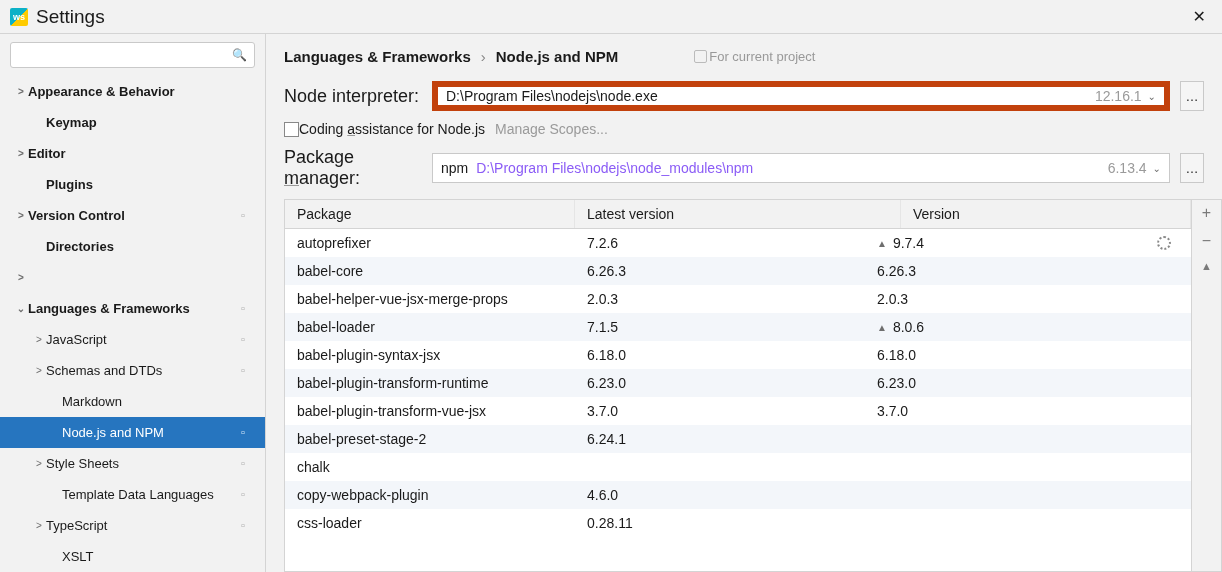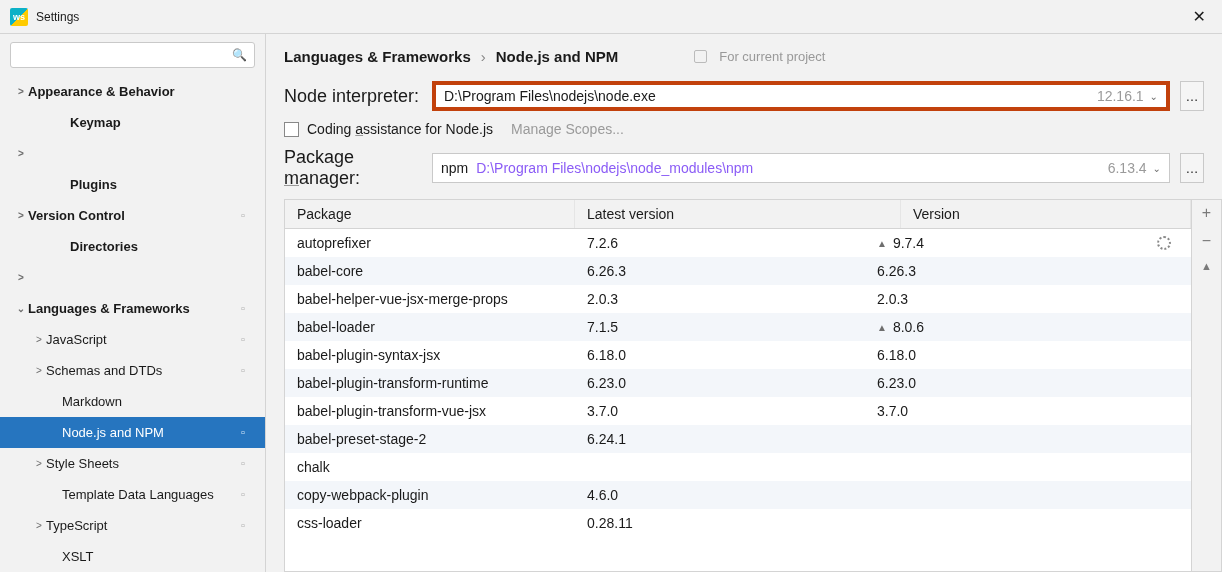--- a/index.html
+++ b/index.html
@@ -1,53 +1,53 @@
 <!DOCTYPE html>
 <html><head>
 <meta charset="utf-8">
 <style>
 * { box-sizing: border-box; margin: 0; padding: 0; }
 body { font-family: "Segoe UI", Arial, sans-serif; font-size: 13px; color: #1a1a1a; background: #f2f2f2; width: 1222px; height: 572px; overflow: hidden; }
 .titlebar { display: flex; align-items: center; height: 34px; padding: 0 10px; background: #f2f2f2; border-bottom: 1px solid #d4d4d4; }
 .app-icon { width: 18px; height: 18px; margin-right: 8px; background: linear-gradient(135deg,#0cb1c7 0%,#0cb1c7 50%,#fecb00 50%,#fecb00 100%); border-radius:2px; display:flex; align-items:center; justify-content:center; color:#fff; font-size:9px; font-weight:bold; }
-.title { font-size: 12px; }
+.title { font-size: 19px; }
 .close-x { margin-left: auto; font-size: 16px; cursor: pointer; padding: 0 6px; }
 .body { display: flex; height: calc(572px - 34px); }
 .sidebar { width: 266px; background: #f2f2f2; border-right: 1px solid #d4d4d4; display:flex; flex-direction:column; }
 .search-wrap { padding: 8px 10px; }
 .search { width: 100%; height: 26px; border: 1px solid #c9c9c9; border-radius: 3px; padding: 0 22px 0 6px; font-size:13px; background:#fff; position:relative; }
 .search-row { position:relative; }
 .search-icon { position:absolute; right:18px; top:14px; font-size:12px; color:#888; }
 .tree { flex:1; overflow:auto; }
 .tree-item { display:flex; align-items:center; height:31px; padding-right:10px; cursor:pointer; }
 .tree-item .arrow { width:14px; text-align:center; color:#6e6e6e; font-size:10px; }
 .tree-item .arrow.blank { color:transparent; }
 .tree-item .label { flex:1; }
 .tree-item .badge { width:14px; height:14px; color:#b0b0b0; font-size:11px; }
 .d0 { padding-left:14px; font-weight:bold; }
 .d1 { padding-left:32px; }
-.d1b { padding-left:32px; font-weight:bold;margin-left:24px; }
+.d1b { padding-left:32px; font-weight:bold; }
 .d2 { padding-left:48px; }
 .selected { background:#2675bf; color:#fff; }
 .selected .arrow, .selected .badge { color:#cde3f7; }
 .main { flex:1; background:#f2f2f2; display:flex; flex-direction:column; padding:0; }
 .crumbs { display:flex; align-items:center; gap:10px; padding:14px 18px 12px 18px; font-size:15px; }
 .crumbs .bc { font-weight:bold; }
 .crumbs .sep { color:#888; }
-.for-proj { color:#999; font-size:13px; margin-left:30px; display:flex; align-items:center; gap:12px;padding-left:36px; }
+.for-proj { color:#999; font-size:13px; margin-left:30px; display:flex; align-items:center; gap:2px;padding-left:36px; }
 .for-proj-icon { width:13px; height:13px; border:1px solid #bbb; border-radius:2px; }
 .form-row { display:flex; align-items:center; padding:4px 18px; gap:10px; }
 .form-label { width:138px; font-size:18px; }
 .combo { flex:1; height:30px; border:1px solid #c9c9c9; background:#fff; display:flex; align-items:center; padding:0 8px; font-size:14px; }
-.combo.hl { border:4px solid #c2410c; }
+.combo.hl { border:6px solid #c2410c; }
 .combo .val { flex:1; }
 .combo .hint { color:#9a9a9a; margin-right:6px; }
 .combo .chev { color:#6e6e6e; font-size:10px; }
 .dots-btn { width:24px; height:30px; border:1px solid #c9c9c9; background:#f5f5f5; display:flex; align-items:center; justify-content:center; cursor:pointer; }
-.check-row { display:flex; align-items:center; padding:6px 18px; gap:8px; font-size:14px; }
+.check-row { display:flex; align-items:center; padding:6px 18px; gap:0; font-size:14px; }
 .chk { width:15px; height:15px; border:1px solid #888; background:#fff; }
 .manage { color:#9a9a9a; margin-left:10px; }
 .pkg-wrap { display:flex; margin:6px 0 0 18px; flex:1; min-height:0; }
 .pkg-table { flex:1; border:1px solid #d4d4d4; background:#fff; display:flex; flex-direction:column; min-height:0; }
 .thead { display:flex; background:#f2f2f2; border-bottom:1px solid #d4d4d4; }
 .th { padding:6px 12px; font-size:14px; border-right:1px solid #e5e5e5; }
 .th1 { width:290px; } .th2 { width:290px; } .th3 { flex:1; }
 .tbody { flex:1; overflow:auto; }
 .tr { display:flex; height:28px; align-items:center; font-size:14px; }
 .tr:nth-child(odd){ background:#fff; }
@@ -82,20 +82,21 @@
           <span class="label">Appearance &amp; Behavior</span>
           <span class="badge"></span>
         </div>
         <div class="tree-item d1b">
           <span class="arrow blank">&gt;</span>
           <span class="label">Keymap</span>
           <span class="badge"></span>
         </div>
         <div class="tree-item d0">
           <span class="arrow">&gt;</span>
+          <span class="label">Editor</span>
           <span class="badge"></span>
         </div>
         <div class="tree-item d1b">
           <span class="arrow blank">&gt;</span>
           <span class="label">Plugins</span>
           <span class="badge"></span>
         </div>
         <div class="tree-item d0">
           <span class="arrow">&gt;</span>
           <span class="label">Version Control</span>

